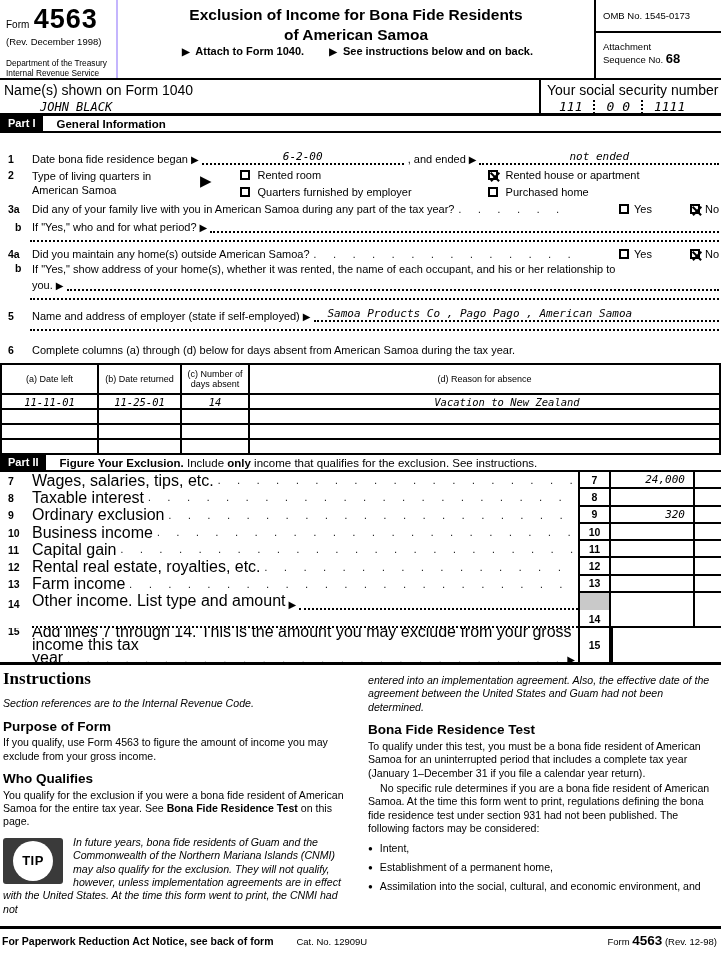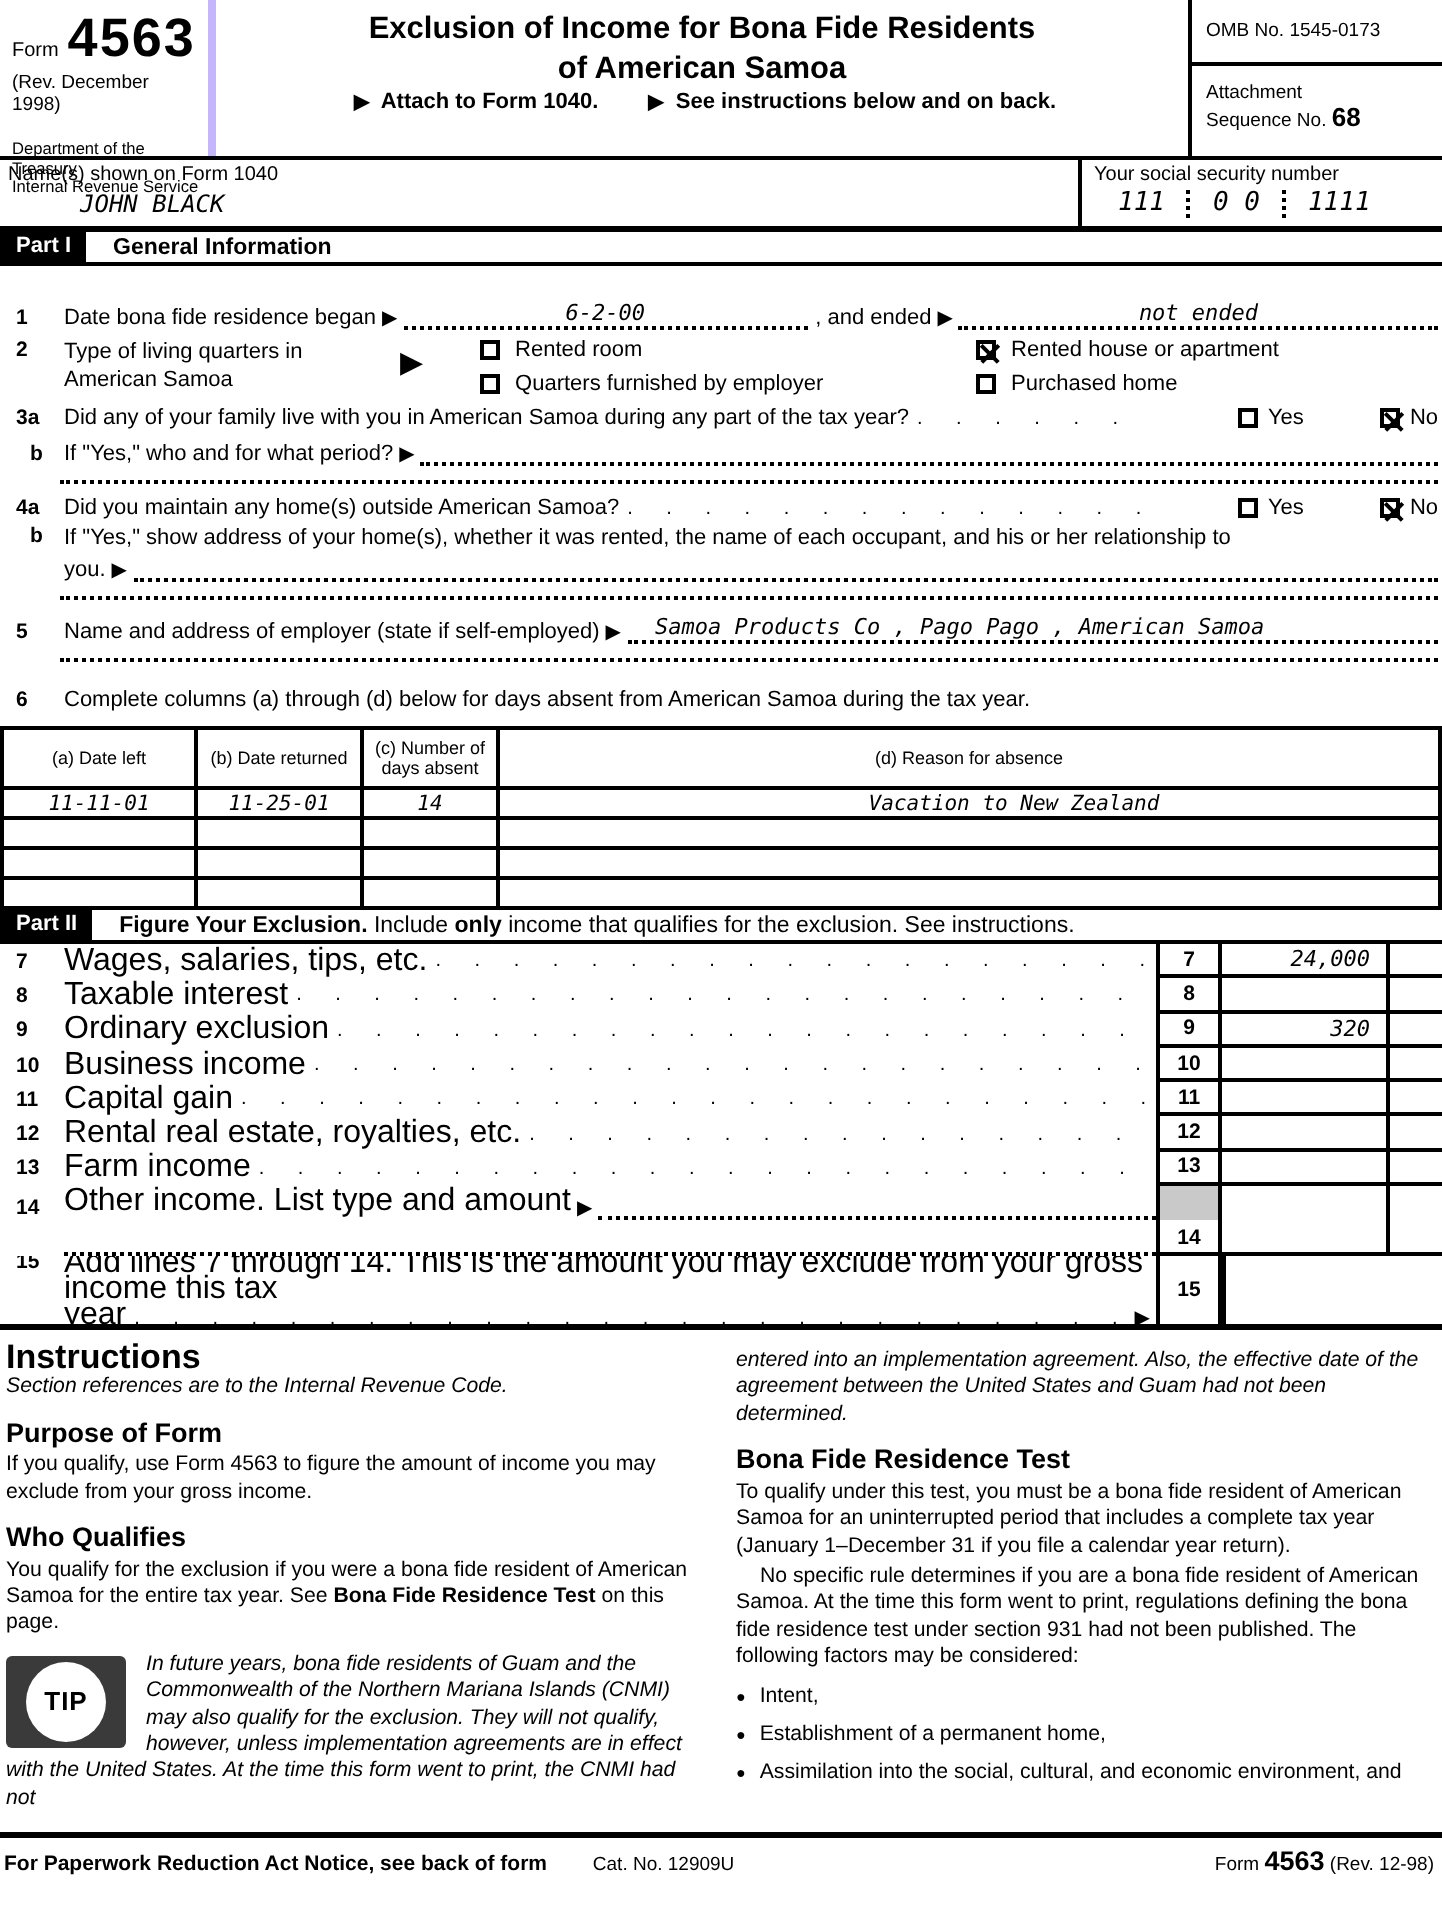--- a/index.html
+++ b/index.html
@@ -2,37 +2,37 @@
 <html><head>
 <meta charset="utf-8">
 <style>
   * { margin:0; padding:0; box-sizing:border-box; }
   html,body { background:#fff; }
   body { width:721px; font-family:"Liberation Sans", sans-serif; color:#000; }
   .page { width:721px; min-height:963px; position:relative; overflow:hidden; }
 
   
   .header { display:flex; height:80px; border-bottom:2px solid #000; }
-  .h-left { width:108px; border-right:4px solid #c4b5fd; padding:4px 4px 4px 6px; }
+  .h-left { width:118px; border-right:2px solid #c4b5fd; padding:4px 4px 4px 6px; }
   .form-word { font-size:10px; }
   .form-number-big { font-size:27px; font-weight:bold; letter-spacing:1px; }
   .rev { font-size:9.5px; margin-top:1px; }
   .dept { font-size:8.3px; margin-top:12px; line-height:9.5px; }
   .h-center { flex:1; text-align:center; padding-top:5px; }
   .main-title { font-size:15.5px; font-weight:bold; line-height:20px; }
   .attach-notes { display:flex; justify-content:center; gap:22px; font-size:11px; font-weight:bold; }
   .h-right { width:127px; border-left:2px solid #000; display:flex; flex-direction:column; font-size:9.5px; }
   .omb-box { height:33px; border-bottom:2px solid #000; display:flex; align-items:center; padding-left:7px; }
   .attach-box { flex:1; padding:8px 0 0 7px; line-height:11.5px; }
   .seq-num { font-size:13px; font-weight:bold; }
 
   
   .name-row { display:flex; height:36px; border-bottom:3px solid #000; }
   .name-left { flex:1; padding:2px 0 0 4px; }
-  .tiny-label { font-size:10px; }
+  .tiny-label { font-size:14px; }
   .hw { font-family:"DejaVu Sans Mono", monospace; font-style:italic; }
   .name-value { font-size:12px; margin:2px 0 0 36px; }
   .ssn-box { width:182px; border-left:2px solid #000; padding:2px 0 0 6px; }
   .ssn-digits { display:flex; align-items:center; font-size:13px; margin-top:1px; padding-left:12px; }
   .ssn-sep { border-left:2px dotted #000; height:14px; margin:0 11px; }
 
   
   .part-bar { display:flex; align-items:center; height:17px; border-bottom:2px solid #000; }
   .part-chip { background:#000; color:#fff; font-weight:bold; font-size:11px; padding:1px 7px 2px 8px; margin-right:14px; white-space:nowrap; }
   .part-title { font-size:11.5px; }
@@ -86,21 +86,21 @@
   .t14-line { display:flex; align-items:flex-end; height:16px; }
   .t14 .fill { flex:1; }
   .row15 { height:34px; }
   .row15 .inc-num, .row15 .inc-amt, .row15 .inc-cents { border-bottom:none; }
   .t15 { flex-direction:column; align-items:stretch; justify-content:center; line-height:13px; }
   .t15-line2 { display:flex; align-items:baseline;text-align:center; }
 
   
   .instructions { display:flex; gap:15px; padding:7px 3px 0 3px; }
   .icol { width:50%; font-size:10.6px; line-height:13.4px; }
-  .instr-title { font-size:17px; font-weight:bold; margin-bottom:2px; }
+  .instr-title { font-size:17px; font-weight:bold; margin-bottom:12px;font-family:Liberation Serif, serif; }
   .it { font-style:italic; }
   .h3 { font-size:13.5px; font-weight:bold; margin:9px 0 3px; }
   .icol p { margin:2px 0; }
   .indent { text-indent:12px; }
   .tipwrap { margin-top:7px; }
   .tip-icon { float:left; width:60px; height:46px; background:#3a3a3a; border-radius:3px; margin:2px 10px 2px 0;
               display:flex; align-items:center; justify-content:center; }
   .tip-circle { width:40px; height:40px; background:#fff; border-radius:50%; display:flex; align-items:center; justify-content:center;
                 font-weight:bold; font-size:13px; letter-spacing:0.5px; }
   .bullet-line { display:flex; gap:7px; margin:6px 0 !important; }

